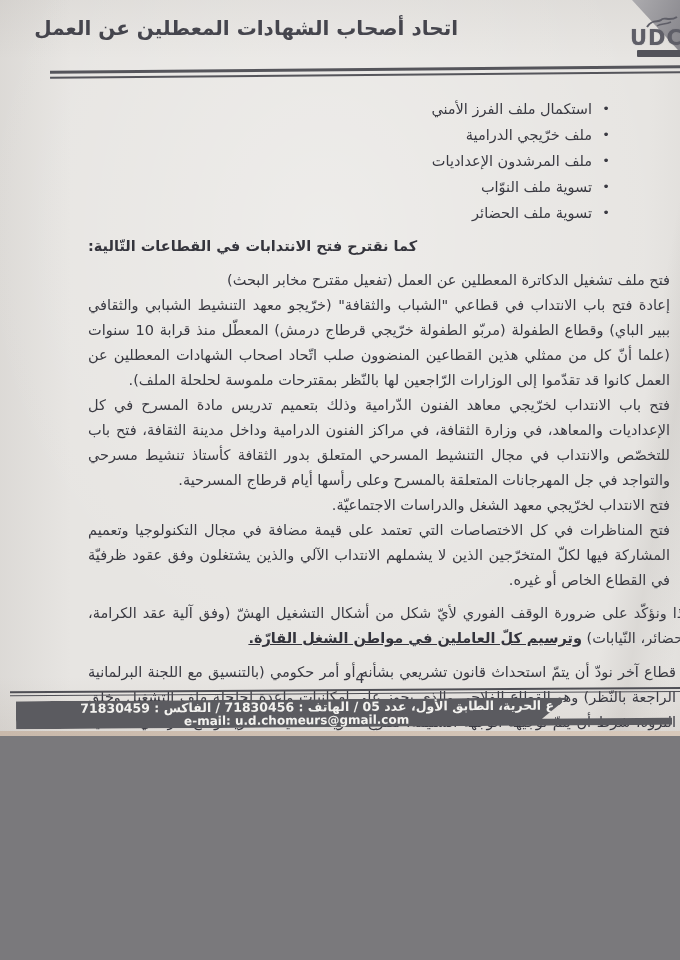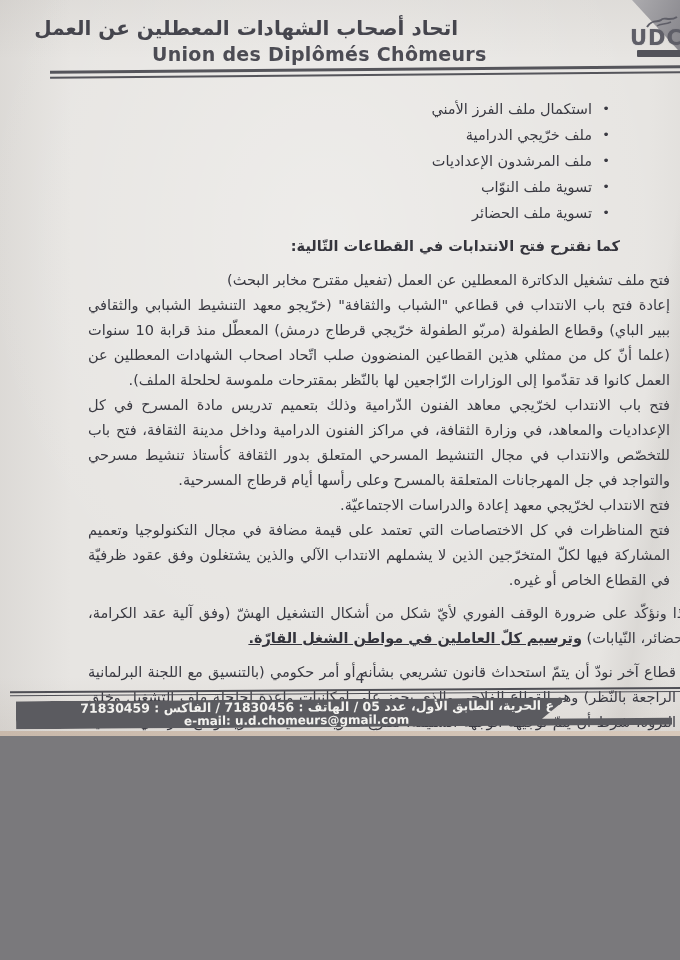--- a/index.html
+++ b/index.html
@@ -62,21 +62,21 @@
     direction:rtl;text-align:justify;
     padding:0 28px 0 48px;
     font-size:14.5px;line-height:25px;color:#3a3a42;
     max-height:800px;overflow:hidden;
   }
   ul{list-style:none;margin:0;padding:0;}
   .bullets{margin:8px 80px 0 0;}
   .bullets li{position:relative;padding-right:20px;line-height:26px;}
   .bullets .mk{position:absolute;right:2px;top:0;font-size:13px;}
   .intro{
-    margin:8px 72px 0 0;font-weight:bold;text-align:right;color:#35353d;
+    margin:8px 72px 0 0;font-weight:bold;text-align:left;color:#35353d;
   }
   .checks{margin:9px 0 0 0;}
   .checks li{position:relative;padding-right:22px;}
   .checks .mk{position:absolute;right:1px;top:0;font-size:14px;color:#3a3a42;}
   .para{margin:8px 0 0 0;}
   .emph{font-weight:bold;text-decoration:underline;color:#34343c;}
   .dash-item{position:relative;margin:9px 0 0 0;padding-right:16px;}
   .dash-item .mk{position:absolute;right:2px;top:0;}
 
   
@@ -108,21 +108,20 @@
 <body>
 
 <div class="page">
 
   <div class="corner-fold"></div>
   <div class="edge-shadow"></div>
   <div class="bottom-edge"></div>
 
   <div class="header">
     <div class="title-ar">اتحاد أصحاب الشهادات المعطلين عن العمل</div>
-    <div class="title-fr">Union des Diplômés Chômeurs</div>
     <div class="logo">
       <svg class="bird" width="34" height="15" viewBox="0 0 34 15">
         <path d="M2 13 C8 4, 13 9, 16 6 C19 2, 24 8, 32 3" fill="none" stroke="#5e5e67" stroke-width="2"></path>
         <path d="M12 12 C16 9, 20 11, 26 8" fill="none" stroke="#5e5e67" stroke-width="1.4"></path>
       </svg>
       <span class="udc">UDC</span>
       <span class="banner"></span>
     </div>
     <div class="rules">
       <div class="thick"></div>
@@ -139,21 +138,21 @@
       <li><span class="mk">•</span><span>تسوية ملف النوّاب</span></li>
       <li><span class="mk">•</span><span>تسوية ملف الحضائر</span></li>
     </ul>
 
     <p class="intro">كما نقترح فتح الانتدابات في القطاعات التّالية:</p>
 
     <ul class="checks">
       <li><span class="mk">✓</span><span>فتح ملف تشغيل الدكاترة المعطلين عن العمل (تفعيل مقترح مخابر البحث)</span></li>
       <li><span class="mk">✓</span><span>إعادة فتح باب الانتداب في قطاعي "الشباب والثقافة" (خرّيجو معهد التنشيط الشبابي والثقافي ببير الباي) وقطاع الطفولة (مربّو الطفولة خرّيجي قرطاج درمش) المعطّل منذ قرابة 10 سنوات (علما أنّ كل من ممثلي هذين القطاعين المنضوون صلب اتّحاد اصحاب الشهادات المعطلين عن العمل كانوا قد تقدّموا إلى الوزارات الرّاجعين لها بالنّظر بمقترحات ملموسة لحلحلة الملف).</span></li>
       <li><span class="mk">✓</span><span>فتح باب الانتداب لخرّيجي معاهد الفنون الدّرامية وذلك بتعميم تدريس مادة المسرح في كل الإعداديات والمعاهد، في وزارة الثقافة، في مراكز الفنون الدرامية وداخل مدينة الثقافة، فتح باب للتخصّص والانتداب في مجال التنشيط المسرحي المتعلق بدور الثقافة كأستاذ تنشيط مسرحي والتواجد في جل المهرجانات المتعلقة بالمسرح وعلى رأسها أيام قرطاج المسرحية.</span></li>
-      <li><span class="mk">✓</span><span>فتح الانتداب لخرّيجي معهد إعادة والدراسات الاجتماعيّة.</span></li>
+      <li><span class="mk">✓</span><span>فتح الانتداب لخرّيجي معهد الشغل والدراسات الاجتماعيّة.</span></li>
       <li><span class="mk">✓</span><span>فتح المناظرات في كل الاختصاصات التي تعتمد على قيمة مضافة في مجال التكنولوجيا وتعميم المشاركة فيها لكلّ المتخرّجين الذين لا يشملهم الانتداب الآلي والذين يشتغلون وفق عقود ظرفيّة في القطاع الخاص أو غيره.</span></li>
     </ul>
 
     <p class="para"><span>هذا ونؤكّد على ضرورة الوقف الفوري لأيّ شكل من أشكال التشغيل الهشّ (وفق آلية عقد الكرامة، الحضائر، النّيابات) </span><span class="emph">وترسيم كلّ العاملين في مواطن الشغل القارّة.</span></p>
 
     <div class="dash-item"><span class="mk">-</span><span>قطاع آخر نودّ أن يتمّ استحداث قانون تشريعي بشأنه أو أمر حكومي (بالتنسيق مع اللجنة البرلمانية الراجعة بالنّظر) وهو القطاع الفلاحي والذي يحوز على إمكانيات واعدة لحلحلة ملف التشغيل وخلق الثروة، شرط أن يتمّ توجيهه الوجهة السليمة. نقترح تسوية الملكية العقارية ومنح الأراضي الفلاحية (الأراضي الاشتراكية، أراضي الدّولة، الضّيعات المُصادرة...) في شكل تعاونيّات لأصحاب الشهائد، على أن تتكوّن لجنة تشاركيّة (من الوزارات المعنيّة، المنظمات الوطنية، اتّحاد المعطّلين...) تشرف على مجمل هذه العملية (مسك خارطة انتشار هذا الصنف من الأراضي، مسك ودراسة ملفّات طالبي الانتفاع بهذا</span></div>
 
   </div>
 
   <div class="page-num">4</div>

